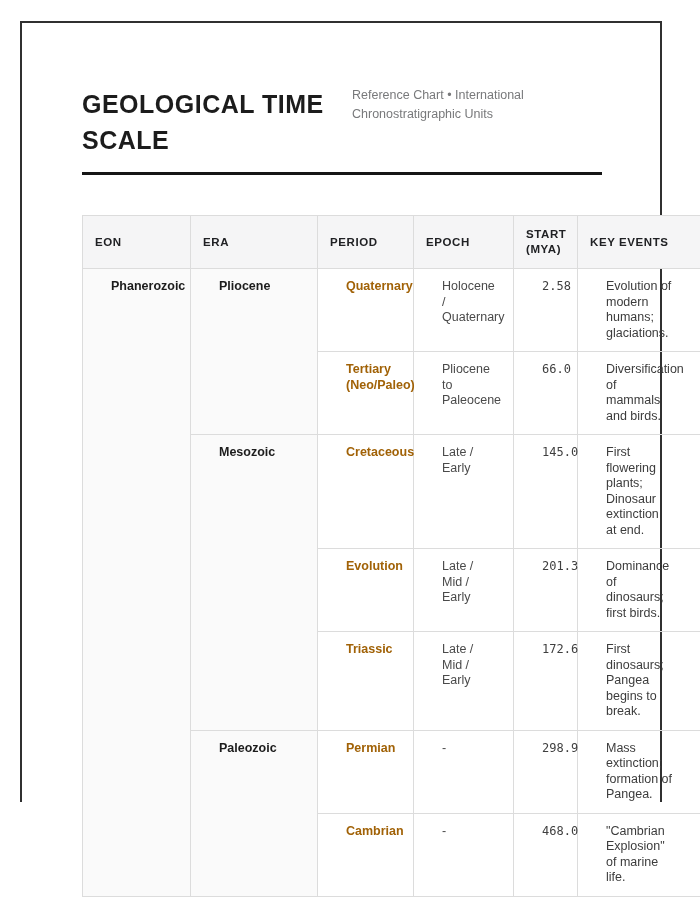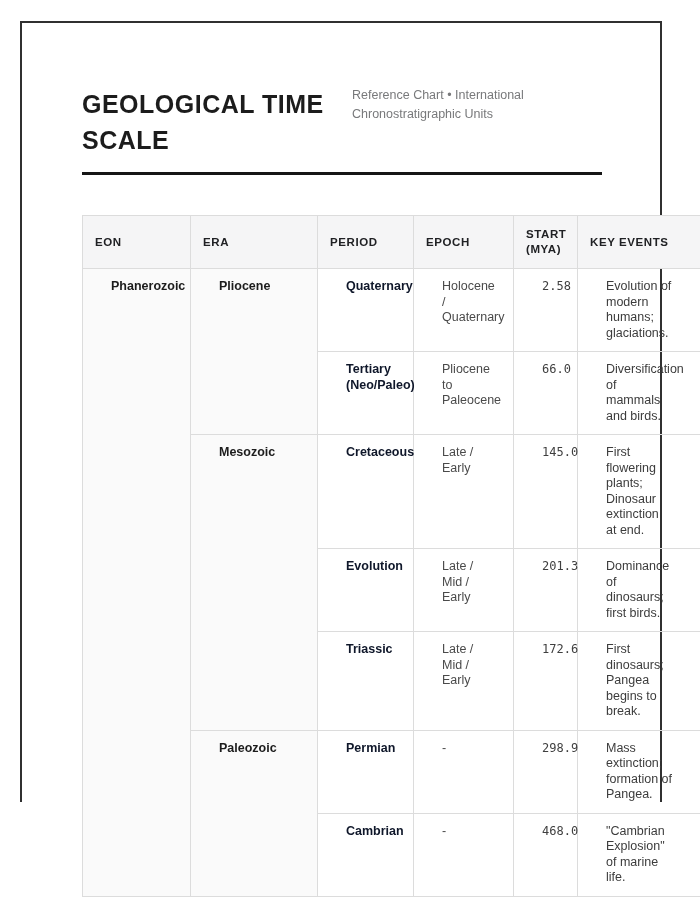--- a/index.html
+++ b/index.html
@@ -86,21 +86,21 @@
     line-height: 15.5px;
     background: transparent;
   }
   td.cell-eon, td.cell-era {
     background: #fafafa;
     font-weight: 700;
     color: #1c1c1c;
   }
   td.cell-period {
     font-weight: 700;
-    color: #0f172a;
+    color: #a16207;
   }
   td.cell-epoch {
     color: #4a4a4a;
   }
   td.cell-start {
     font-family: "DejaVu Sans Mono", monospace;
     font-size: 12px;
     color: #3f3f3f;
   }
   td.cell-events {

